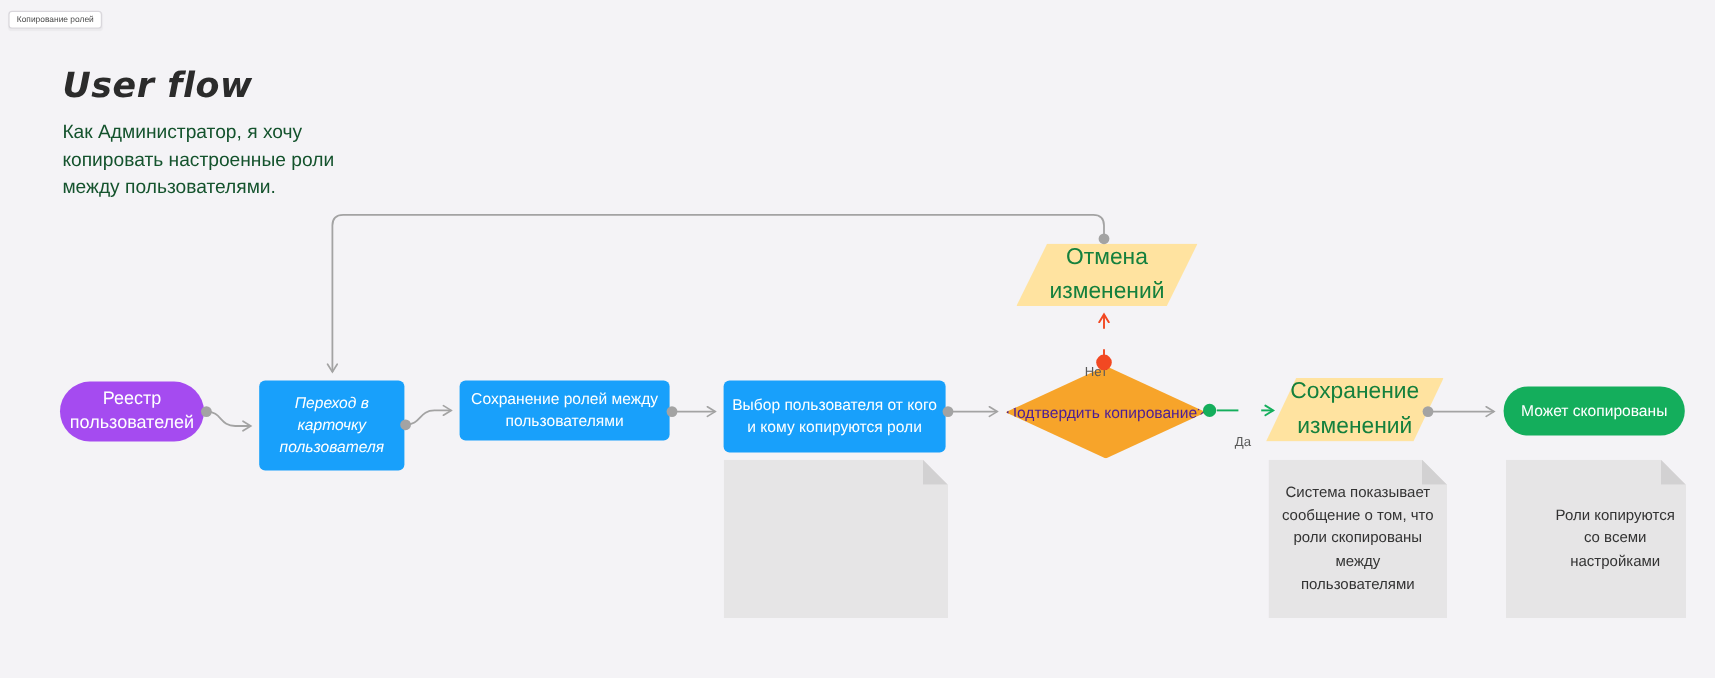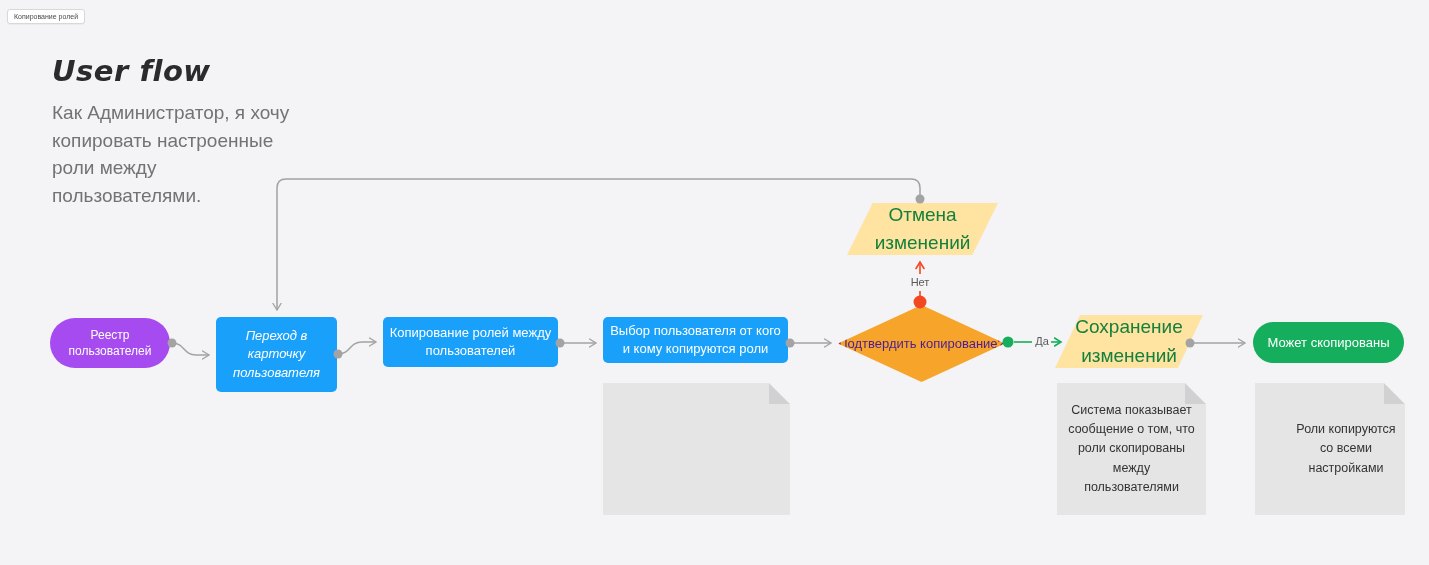--- a/index.html
+++ b/index.html
@@ -10,33 +10,33 @@
   .page-tab{
     position:absolute;left:7px;top:9px;background:#ffffff;border:1px solid #d9d7dc;
     border-radius:3px;padding:3px 6px;font-size:7px;color:#4a4a4a;line-height:1;
     box-shadow:0 1px 1px rgba(0,0,0,.04);
   }
   .title{
     position:absolute;left:52px;top:54px;font-family:"DejaVu Sans",sans-serif;
     font-style:italic;font-weight:700;font-size:29px;color:#2b2b2b;letter-spacing:.5px;
   }
   .subtitle{
-    position:absolute;left:52px;top:99px;width:238px;font-size:19px;line-height:1.45;
-    color:#737373;
+    position:absolute;left:52px;top:99px;width:238px;font-size:16px;line-height:1.45;
+    color:#14532d;
   }
   .node{position:absolute;display:flex;align-items:center;justify-content:center;
     text-align:center;box-sizing:border-box;}
   .node .lbl{width:100%;}
-  .pill{border-radius:26px;color:#fff;font-size:12px;line-height:1.35;}
+  .pill{border-radius:26px;color:#fff;font-size:15px;line-height:1.35;}
   .pill-purple{left:50px;top:318px;width:120px;height:50px;background:#a54bf0;padding:0 6px;}
   .pill-green{left:1253px;top:322px;width:151px;height:41px;background:#14ae5c;font-size:13px;}
   .proc{background:#18a0fb;border-radius:5px;color:#fff;font-size:13px;line-height:1.4;padding:0 6px;}
   .proc-1{left:216px;top:317px;width:121px;height:75px;font-style:italic;}
   .proc-2{left:383px;top:317px;width:175px;height:50px;}
-  .proc-3{left:603px;top:317px;width:185px;height:46px;}
+  .proc-3{left:603px;top:317px;width:185px;height:60px;}
   .diamond{
     left:838px;top:305px;width:167px;height:77px;background:#f7a42a;
     clip-path:polygon(50% 0,100% 50%,50% 100%,0 50%);
     color:#4c1d95;font-size:13px;font-weight:500;line-height:1.5;
   }
   .para{
     background:#ffe3a0;color:#15803d;font-size:19px;line-height:1.5;
     clip-path:polygon(17% 0,100% 0,83% 100%,0 100%);
   }
   .para-cancel{left:847px;top:203px;width:151px;height:52px;}
@@ -47,21 +47,21 @@
     clip-path:polygon(0 0,calc(100% - 21px) 0,100% 21px,100% 100%,0 100%);
     padding:10px 8px;box-sizing:border-box;
   }
   .note .fold{
     position:absolute;top:0;right:0;width:21px;height:21px;background:#d2d1d2;
     clip-path:polygon(0 0,100% 100%,0 100%);
   }
   .note-1{left:603px;top:383px;width:187px;height:132px;}
   .note-2{left:1057px;top:383px;width:149px;height:132px;}
   .note-3{left:1255px;top:383px;width:150px;height:132px;padding-left:40px;}
-  .edge-label{position:absolute;font-size:11px;color:#595959;text-align:center;}
+  .edge-label{position:absolute;font-size:11px;color:#595959;margin-top:28px;}
   .edge-label-yes{left:1029px;top:335px;width:26px;}
   .edge-label-no{left:904px;top:276px;width:32px;}
   .connectors{position:absolute;left:0;top:0;width:1429px;height:565px;pointer-events:none;}
 </style>
 </head>
 <body>
 
 <div class="canvas">
 
   <div class="page-tab">Копирование ролей</div>
@@ -72,21 +72,21 @@
 
   <div class="node pill pill-purple">
     <span class="lbl">Реестр пользователей</span>
   </div>
 
   <div class="node proc proc-1">
     <span class="lbl">Переход в карточку пользователя</span>
   </div>
 
   <div class="node proc proc-2">
-    <span class="lbl">Копирование ролей между пользователей</span>
+    <span class="lbl">Сохранение ролей между пользователями</span>
   </div>
 
   <div class="node proc proc-3">
     <span class="lbl">Выбор пользователя от кого и кому копируются роли</span>
   </div>
 
   <div class="node diamond">
     <span class="lbl">Подтвердить копирование?</span>
   </div>
 

